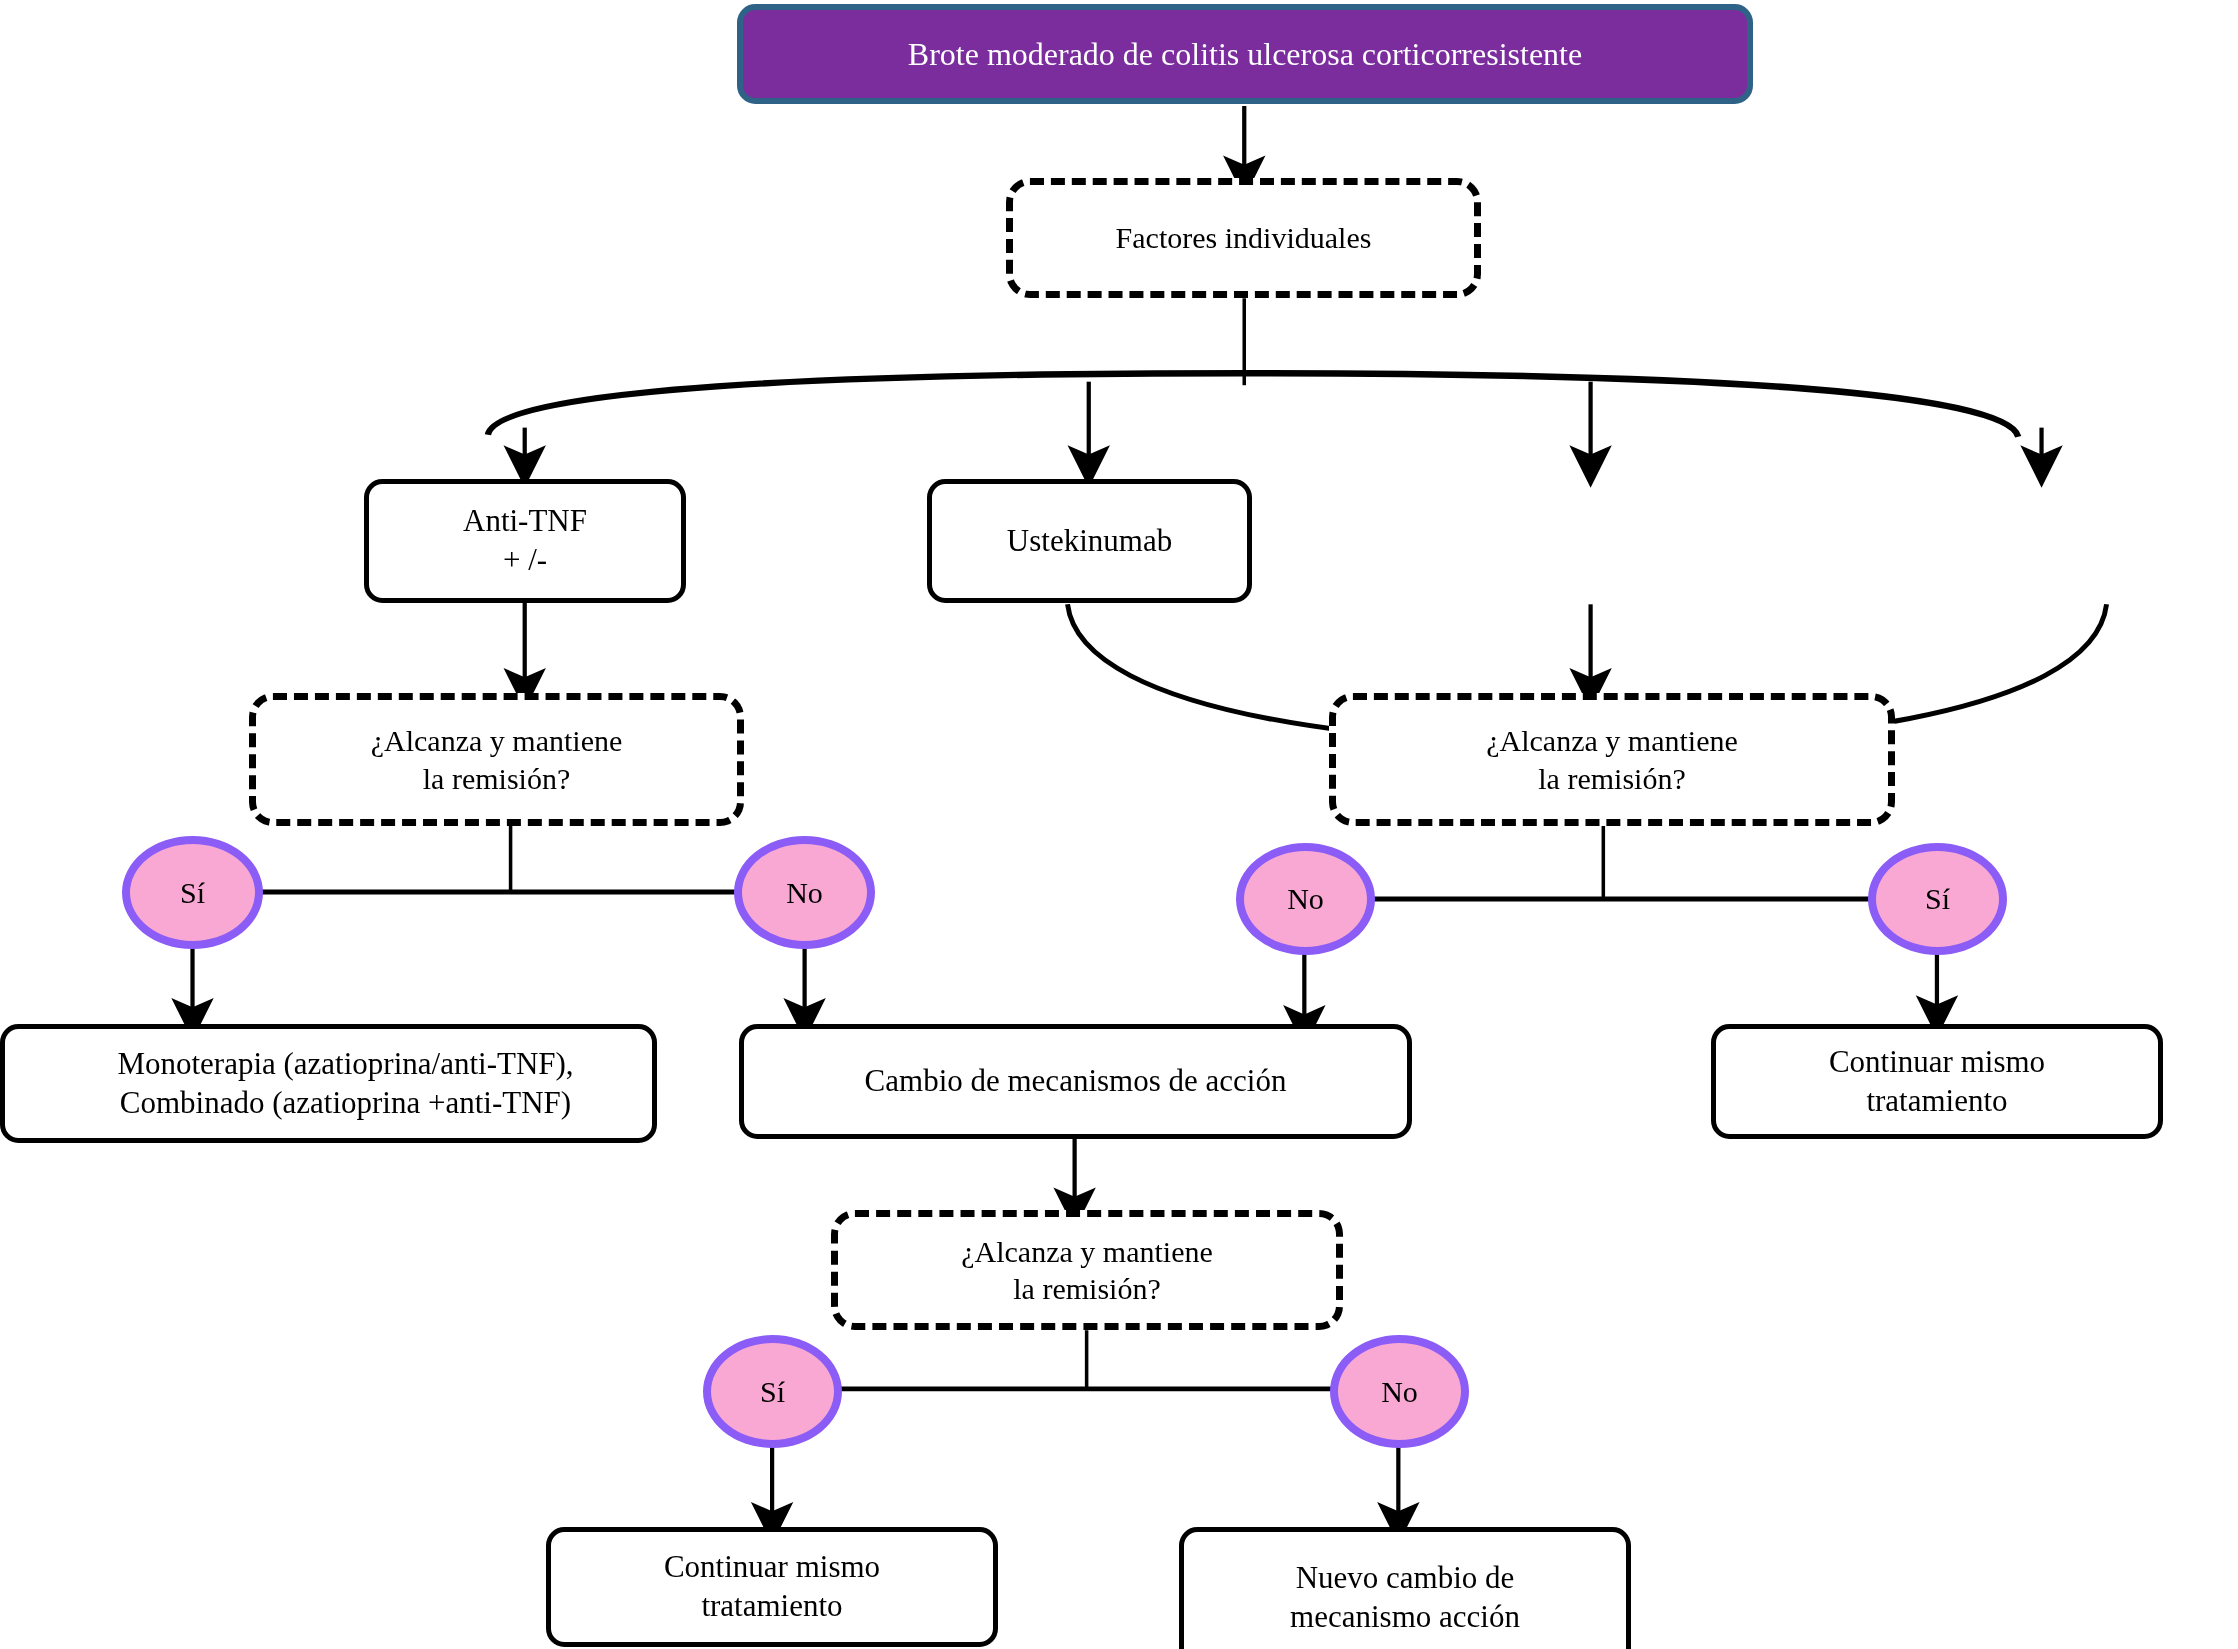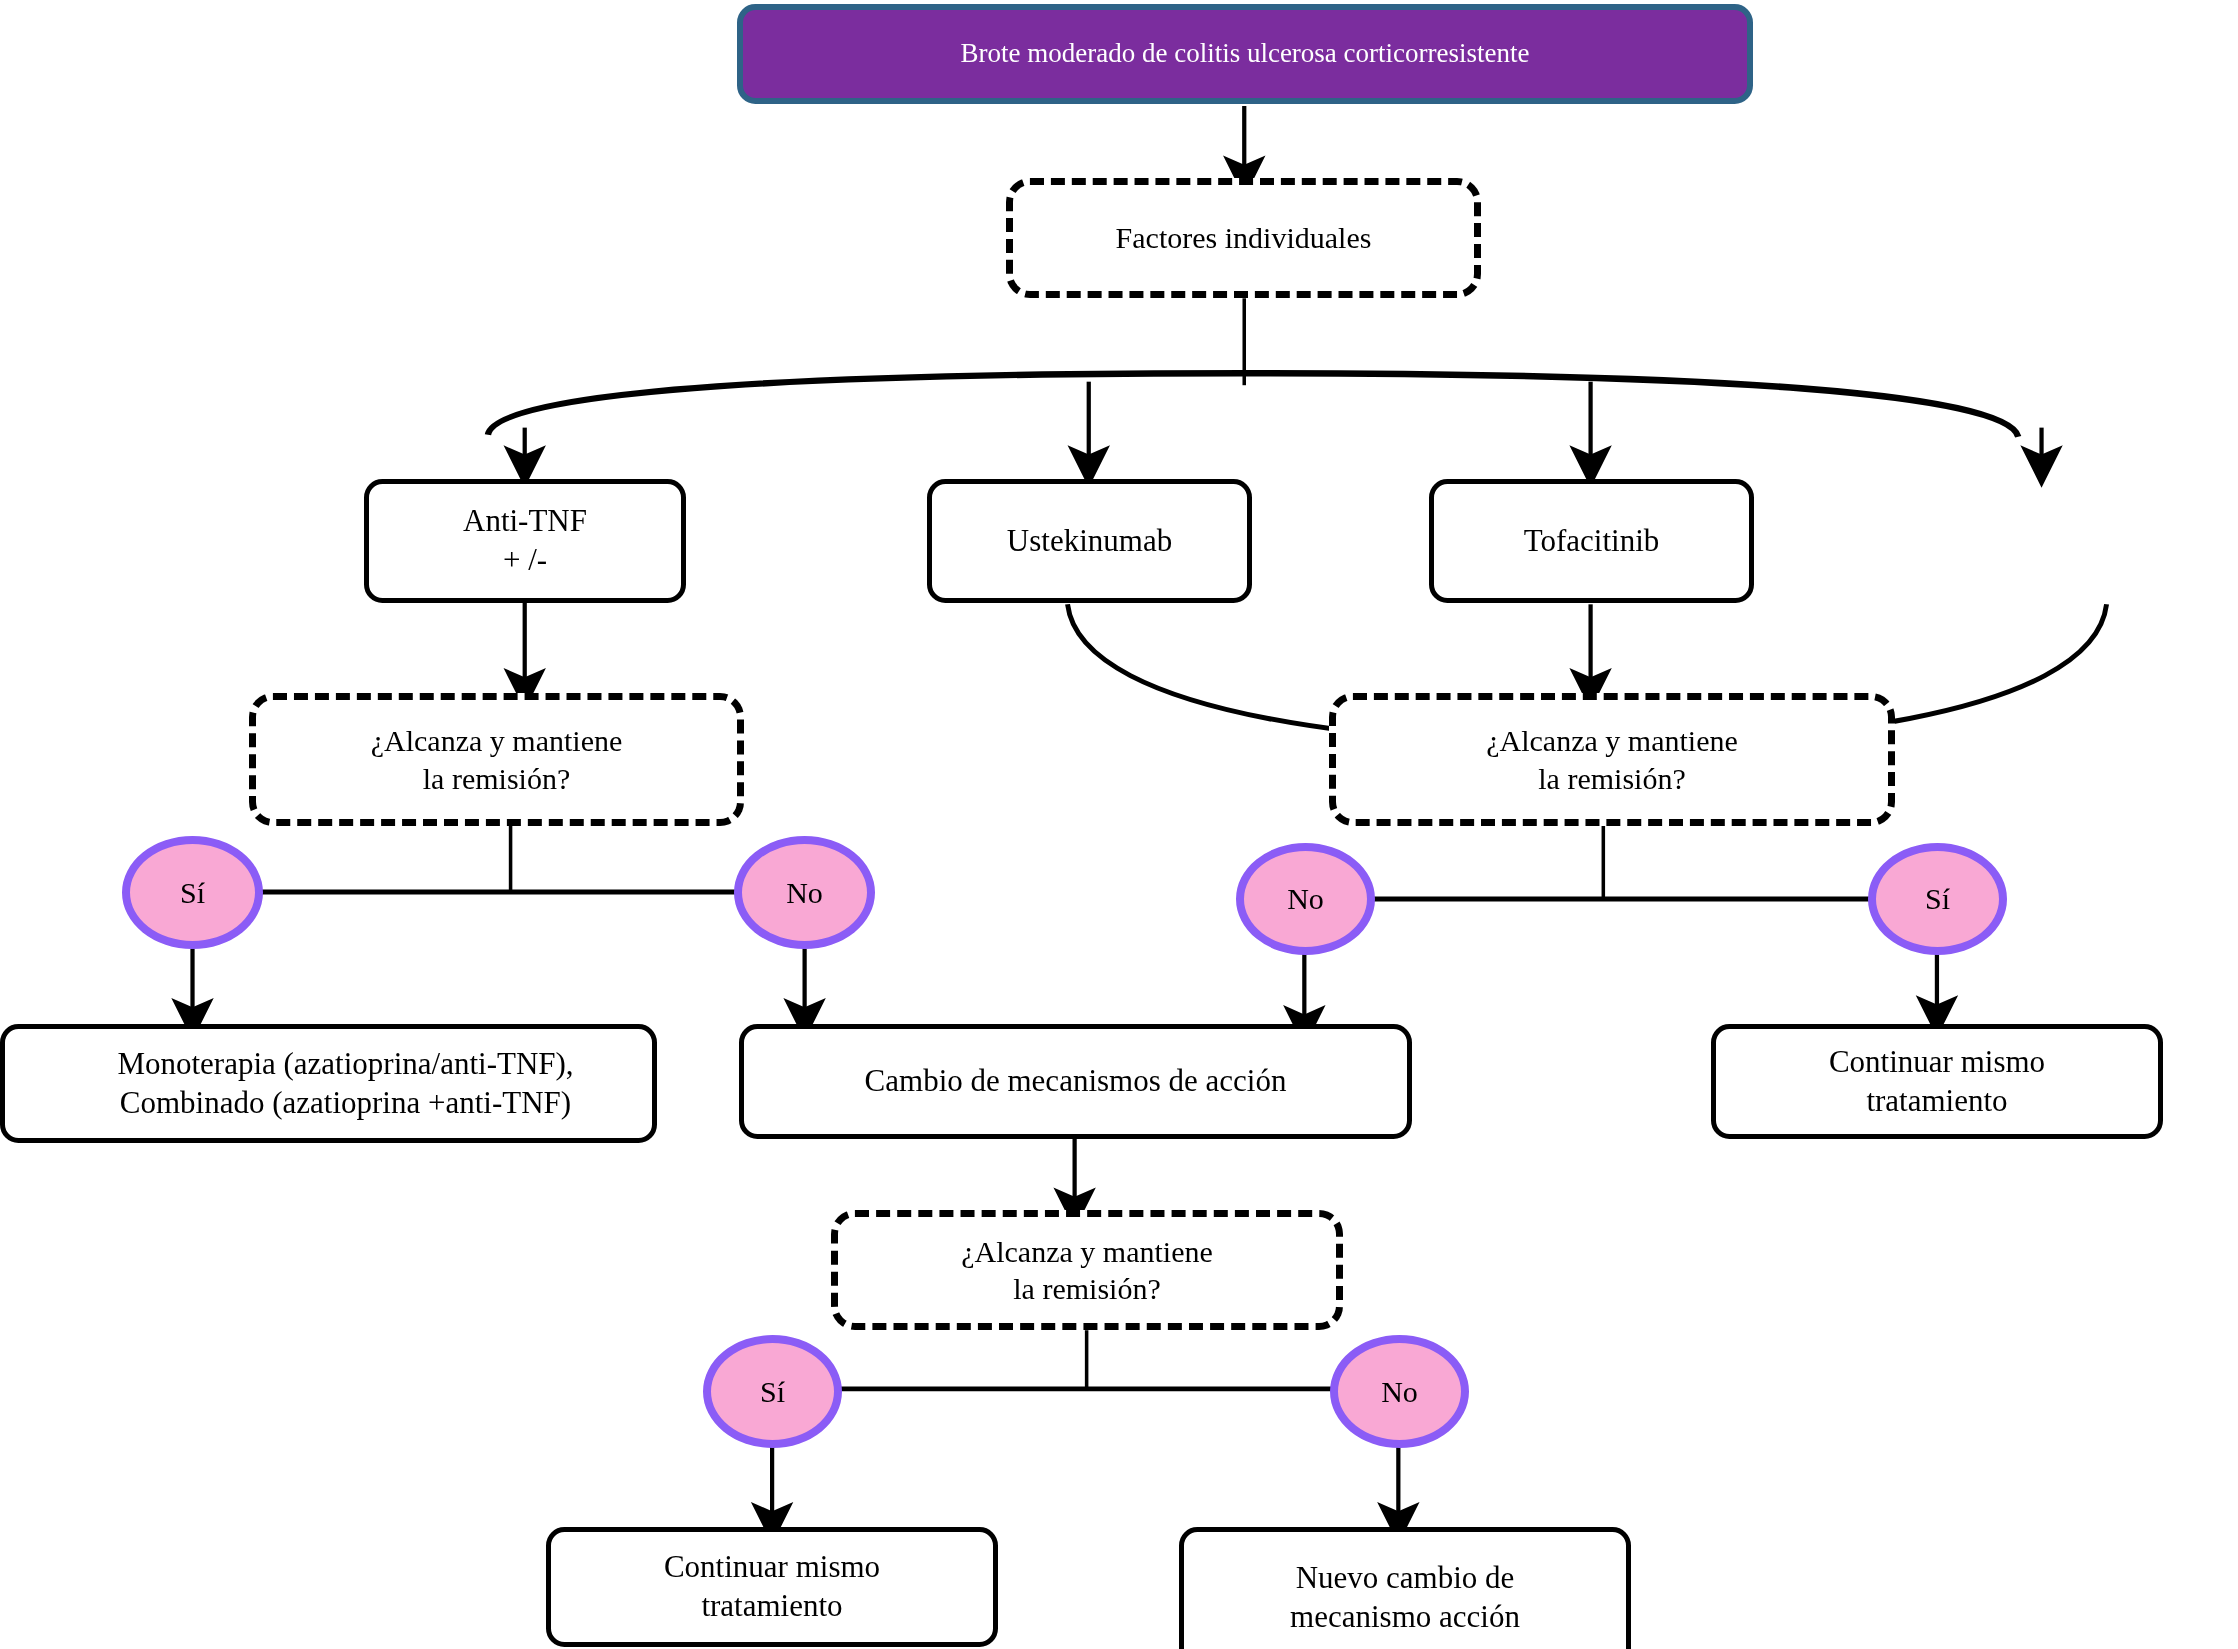--- a/index.html
+++ b/index.html
@@ -17,21 +17,21 @@
   
   .dashed{border:7.8px dashed #000;border-radius:24px;background:#fff;justify-content:center;}
 
   
   .ellipse{border:8px solid #8b5cf6;border-radius:50%;background:#f9a8d4;}
 
   
   .title-banner{border:6.4px solid #2E6387;border-radius:18.4px;background:#7B2D9E;color:#ffffff;}
   .t-44{font-size:31px;}
   .t-42{font-size:30px;}
-  .t-50{font-size:27px;}
+  .t-50{font-size:32px;}
   .lbl{white-space:pre-line;}
 </style>
 </head>
 <body>
 
 <div id="canvas">
 
   <svg id="wires" viewBox="0 0 3167 2333">
     <defs>
       <marker id="ah" markerWidth="14" markerHeight="14" refX="6" refY="6" orient="auto" markerUnits="strokeWidth">
@@ -86,23 +86,20 @@
 
   <div class="node box t-44" style="left:364px;top:479px;width:322px;height:124px;">
     <span class="lbl">Anti-TNF
 + /-</span>
   </div>
 
   <div class="node box t-44" style="left:927px;top:479px;width:325px;height:124px;">
     <span class="lbl">Ustekinumab</span>
   </div>
 
-  <div class="node box t-44" style="left:1429px;top:479px;width:325px;height:124px;">
-    <span class="lbl">Tofacitinib</span>
-  </div>
 
 
   <div class="node dashed t-42" style="left:249px;top:693px;width:495px;height:133px;">
     <span class="lbl">¿Alcanza y mantiene
 la remisión?</span>
   </div>
 
   <div class="node dashed t-42" style="left:1329px;top:693px;width:566px;height:133px;">
     <span class="lbl">¿Alcanza y mantiene
 la remisión?</span>

